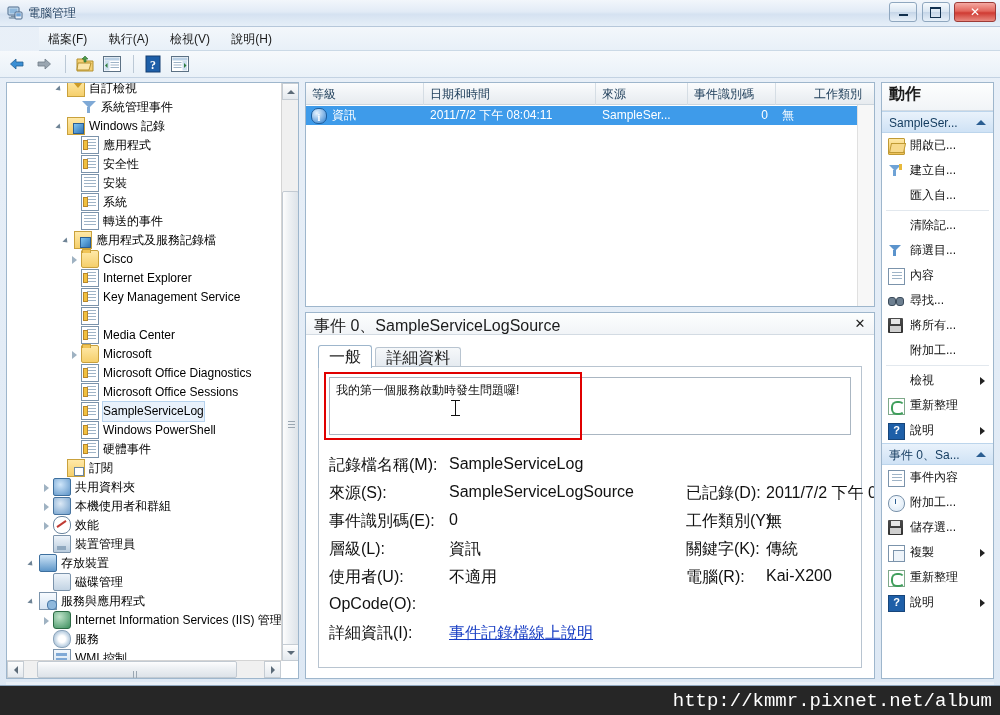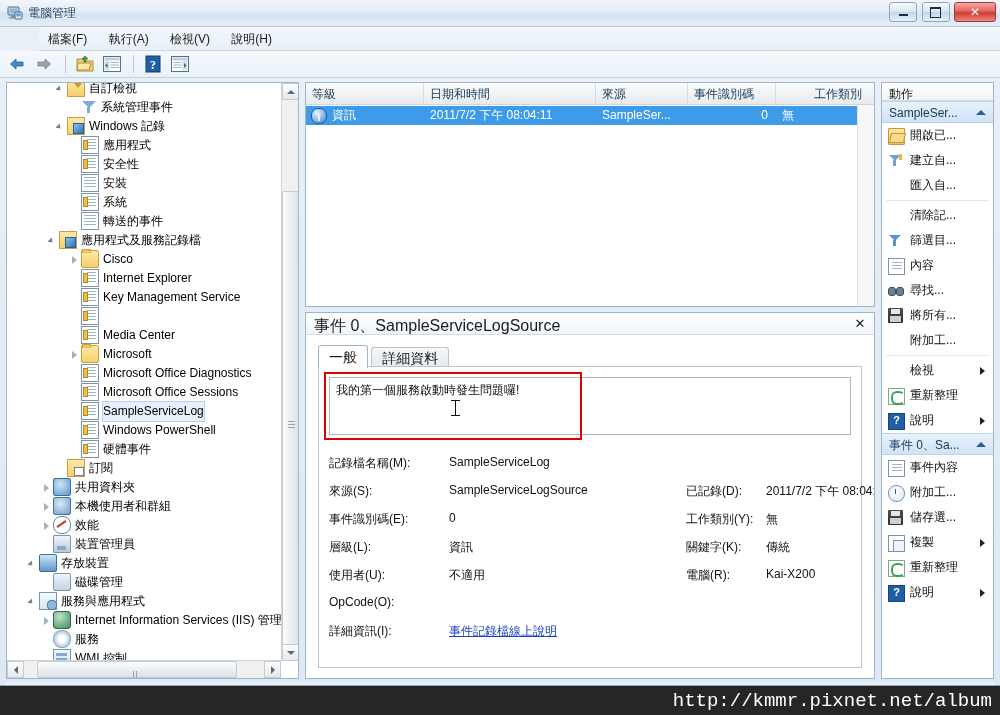--- a/index.html
+++ b/index.html
@@ -233,24 +233,24 @@
     background:linear-gradient(180deg,#fdfefe,#f1f4f7);
     border-bottom:1px solid #d3dbe3;box-sizing:border-box;
   }
   .dhead-title{position:absolute;left:8px;top:3px;font-size:16px;color:#1b1b1b;white-space:nowrap;}
   .dclose{
     position:absolute;right:6px;top:3px;width:16px;height:16px;
     font-size:13px;line-height:15px;text-align:center;color:#222;font-weight:bold;cursor:pointer;
   }
   .tabs{position:absolute;left:12px;top:32px;height:22px;}
   .tab{
-    display:inline-block;height:21px;line-height:20px;padding:0 10px;font-size:14px;
+    display:inline-block;height:21px;line-height:20px;padding:0 10px;font-size:16px;
     border:1px solid #b8c4d0;border-bottom:0;border-radius:3px 3px 0 0;
     background:linear-gradient(180deg,#f6f8fa,#e3e9ef);color:#222;
-    vertical-align:bottom;cursor:default;box-sizing:border-box;position:relative;
+    vertical-align:bottom;cursor:default;box-sizing:border-box;position:relative;font-family:Liberation Serif, serif;
   }
   .tab.active{
     background:#fff;height:23px;line-height:22px;border-color:#9eb6cc;z-index:2;
   }
   .tabpanel{
     position:absolute;left:12px;top:53px;right:12px;bottom:10px;
     border:1px solid #b8c4d0;background:#fff;box-sizing:border-box;
   }
   .msgbox{
     position:absolute;left:10px;top:10px;right:10px;height:58px;
@@ -260,37 +260,37 @@
   .redbox{
     position:absolute;left:5px;top:5px;width:258px;height:68px;
     border:2px solid #e00000;box-sizing:border-box;pointer-events:none;
   }
   .caret{
     position:absolute;left:132px;top:33px;width:9px;height:16px;
   }
   .caret::before{content:"";position:absolute;left:4px;top:0;width:1px;height:16px;background:#111;}
   .caret::after{content:"";position:absolute;left:0;top:0;width:9px;height:1px;background:#111;box-shadow:0 15px 0 #111;}
 
-  .fields{position:absolute;left:10px;top:88px;right:10px;bottom:4px;font-size:12px;}
+  .fields{position:absolute;left:10px;top:88px;right:10px;bottom:4px;font-size:16px;}
   .frow{position:relative;height:28px;}
   .flabel{position:absolute;left:0;top:0;white-space:nowrap;color:#111;}
   .fvalue{position:absolute;left:120px;top:0;white-space:nowrap;color:#111;}
   .flabel2{position:absolute;left:357px;top:0;white-space:nowrap;color:#111;}
   .fvalue2{position:absolute;left:437px;top:0;white-space:nowrap;color:#111;}
   .flink{color:#1a3fc4;text-decoration:underline;cursor:pointer;}
 
   
   .pane-action{
     position:absolute;left:881px;top:82px;width:113px;height:597px;
     background:#fff;border:1px solid #9eb6cc;box-sizing:border-box;overflow:hidden;
   }
   .ahead{
-    height:18px;line-height:22px;padding-left:7px;font-size:12px;color:#1b1b1b;
+    height:28px;line-height:22px;padding-left:7px;font-size:16px;color:#1b1b1b;
     background:linear-gradient(180deg,#fdfefe,#f1f4f7);
-    border-bottom:1px solid #d3dbe3;box-sizing:border-box;
+    border-bottom:1px solid #d3dbe3;box-sizing:border-box;font-weight:bold;
   }
   .agroup{
     height:22px;line-height:22px;padding-left:7px;font-size:12px;color:#123a5e;
     background:linear-gradient(180deg,#e9f2fb 0%,#cfe2f5 100%);
     border-top:1px solid #bcd5ec;border-bottom:1px solid #bcd5ec;
     position:relative;box-sizing:border-box;cursor:default;white-space:nowrap;overflow:hidden;
   }
   .agroup .chev{
     position:absolute;right:7px;top:8px;width:0;height:0;
     border-left:5px solid transparent;border-right:5px solid transparent;border-bottom:5px solid #2b5e92;
@@ -432,21 +432,21 @@
     <div class="tree-scroll">
       <div class="tree" id="tree-root">
           <div class="trow" style="padding-left: 48px;"><span class="twist exp"></span><span class="ticon ic-folderfun"></span><span class="tlabel">自訂檢視</span></div>
           <div class="trow" style="padding-left: 62px;"><span class="twist "></span><span class="ticon ic-funnel"></span><span class="tlabel">系統管理事件</span></div>
           <div class="trow" style="padding-left: 48px;"><span class="twist exp"></span><span class="ticon ic-winlog"></span><span class="tlabel">Windows 記錄</span></div>
           <div class="trow" style="padding-left: 62px;"><span class="twist "></span><span class="ticon ic-logy"></span><span class="tlabel">應用程式</span></div>
           <div class="trow" style="padding-left: 62px;"><span class="twist "></span><span class="ticon ic-logy"></span><span class="tlabel">安全性</span></div>
           <div class="trow" style="padding-left: 62px;"><span class="twist "></span><span class="ticon ic-log"></span><span class="tlabel">安裝</span></div>
           <div class="trow" style="padding-left: 62px;"><span class="twist "></span><span class="ticon ic-logy"></span><span class="tlabel">系統</span></div>
           <div class="trow" style="padding-left: 62px;"><span class="twist "></span><span class="ticon ic-log"></span><span class="tlabel">轉送的事件</span></div>
-          <div class="trow" style="padding-left: 40px;"><span class="twist exp"></span><span class="ticon ic-winlog"></span><span class="tlabel">應用程式及服務記錄檔</span></div>
+          <div class="trow" style="padding-left: 55px;"><span class="twist exp"></span><span class="ticon ic-winlog"></span><span class="tlabel">應用程式及服務記錄檔</span></div>
           <div class="trow" style="padding-left: 62px;"><span class="twist col"></span><span class="ticon ic-folder"></span><span class="tlabel">Cisco</span></div>
           <div class="trow" style="padding-left: 62px;"><span class="twist "></span><span class="ticon ic-logy"></span><span class="tlabel">Internet Explorer</span></div>
           <div class="trow" style="padding-left: 62px;"><span class="twist "></span><span class="ticon ic-logy"></span><span class="tlabel">Key Management Service</span></div>
           <div class="trow" style="padding-left: 62px;"><span class="twist "></span><span class="ticon ic-logy"></span></div>
           <div class="trow" style="padding-left: 62px;"><span class="twist "></span><span class="ticon ic-logy"></span><span class="tlabel">Media Center</span></div>
           <div class="trow" style="padding-left: 62px;"><span class="twist col"></span><span class="ticon ic-folder"></span><span class="tlabel">Microsoft</span></div>
           <div class="trow" style="padding-left: 62px;"><span class="twist "></span><span class="ticon ic-logy"></span><span class="tlabel">Microsoft Office Diagnostics</span></div>
           <div class="trow" style="padding-left: 62px;"><span class="twist "></span><span class="ticon ic-logy"></span><span class="tlabel">Microsoft Office Sessions</span></div>
           <div class="trow sel" style="padding-left: 62px;"><span class="twist "></span><span class="ticon ic-logy"></span><span class="tlabel">SampleServiceLog</span></div>
           <div class="trow" style="padding-left: 62px;"><span class="twist "></span><span class="ticon ic-logy"></span><span class="tlabel">Windows PowerShell</span></div>

